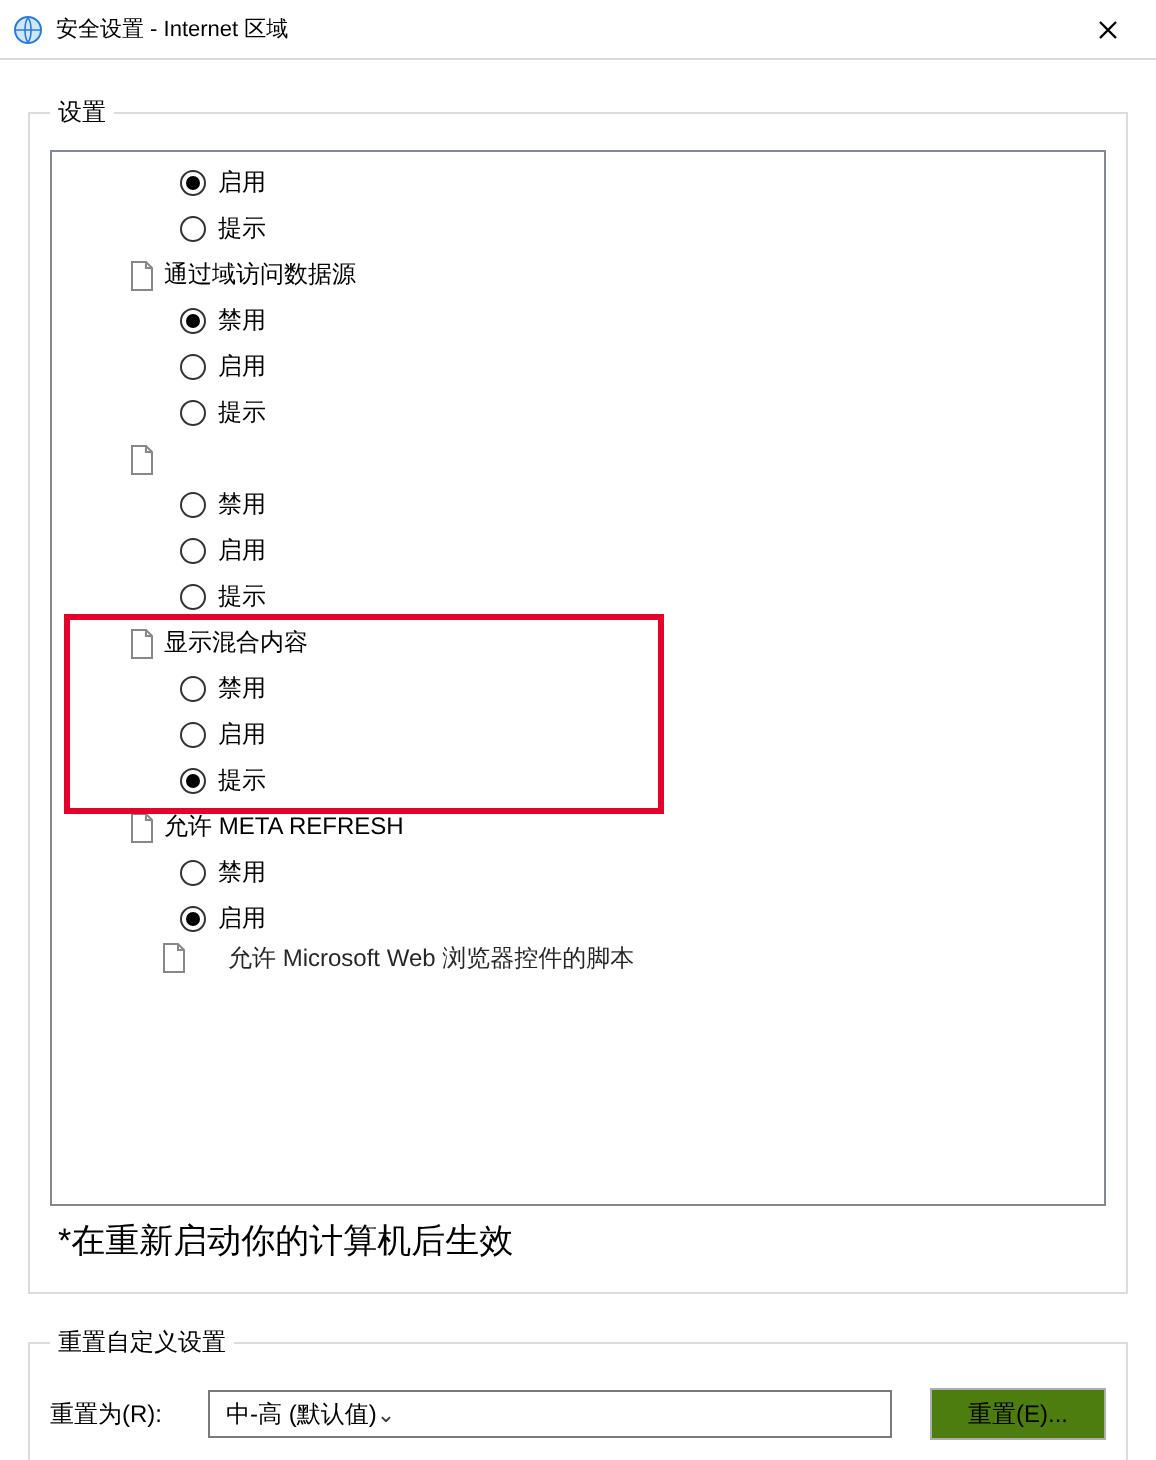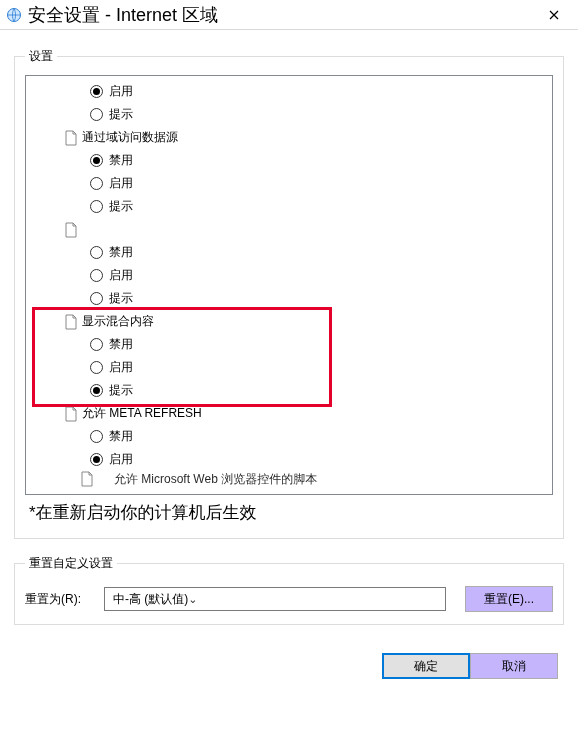--- a/index.html
+++ b/index.html
@@ -16,21 +16,21 @@
     height: 30px;
     display: flex;
     align-items: center;
     padding: 0 4px 0 6px;
     border-bottom: 1px solid #d9d9d9;
     background: #fff;
   }
   .titlebar-icon {
     width: 16px; height: 16px; margin-right: 6px;
   }
-  .titlebar-title { flex: 1; font-size: 18px; }
+  .titlebar-title { flex: 1; font-size: 11px; }
   .titlebar-close {
     width: 40px; height: 28px;
     display: flex; align-items: center; justify-content: center;
     font-size: 14px; color: #333;
   }
 
   .dialog-body {
     padding: 12px 14px 10px 14px;
     height: calc(730px - 30px);
     display: flex;
@@ -43,21 +43,21 @@
     padding: 10px 10px 12px 10px;
   }
   fieldset.group > legend {
     padding: 0 4px;
     font-size: 12px;
   }
 
   .tree-wrap {
     border: 1px solid #828790;
     background: #fff;
-    height: 420px;
+    height: 528px;
     position: relative;
     display: flex;
   }
   .tree-scroll {
     flex: 1;
     overflow-y: scroll;
     padding: 4px 0 4px 0;
   }
   
   .tree-scroll::-webkit-scrollbar { width: 17px; }
@@ -126,21 +126,21 @@
     display: flex; align-items: center;
     padding: 0 4px 0 8px;
     justify-content: flex-start;
     font-size: 12px;
   }
   .combo-chevron { font-size: 11px; color: #333; }
   .btn {
     height: 26px;
     min-width: 88px;
     border: 1px solid #adadad;
-    background: #c4b5fd;
+    background: #4d7c0f;
     padding: 0 14px;
     font-size: 12px;
     display: inline-flex;
     align-items: center; justify-content: center;
   }
   .btn.default { border: 2px solid #0078d7; background: #e1e1e1; }
 
   .footer-btns {
     display: flex;
     justify-content: flex-end;

